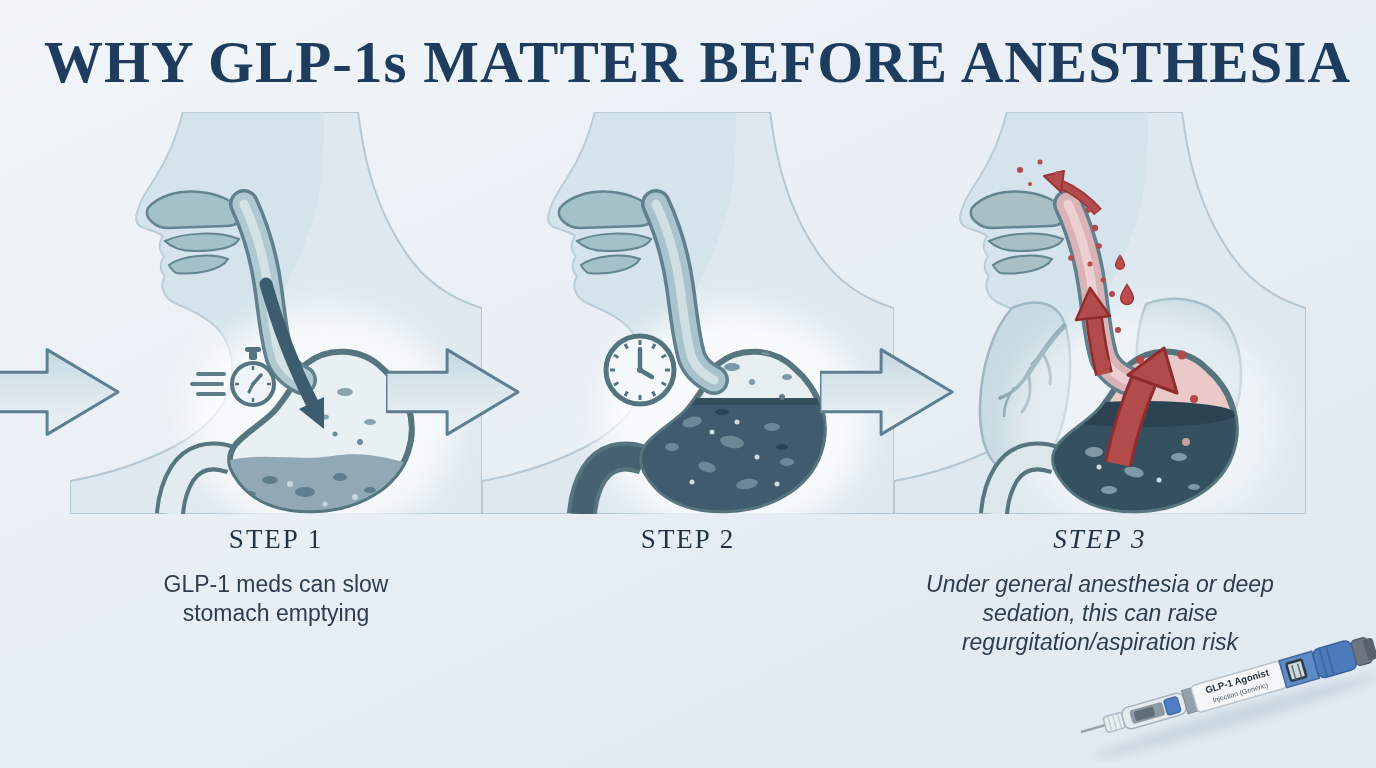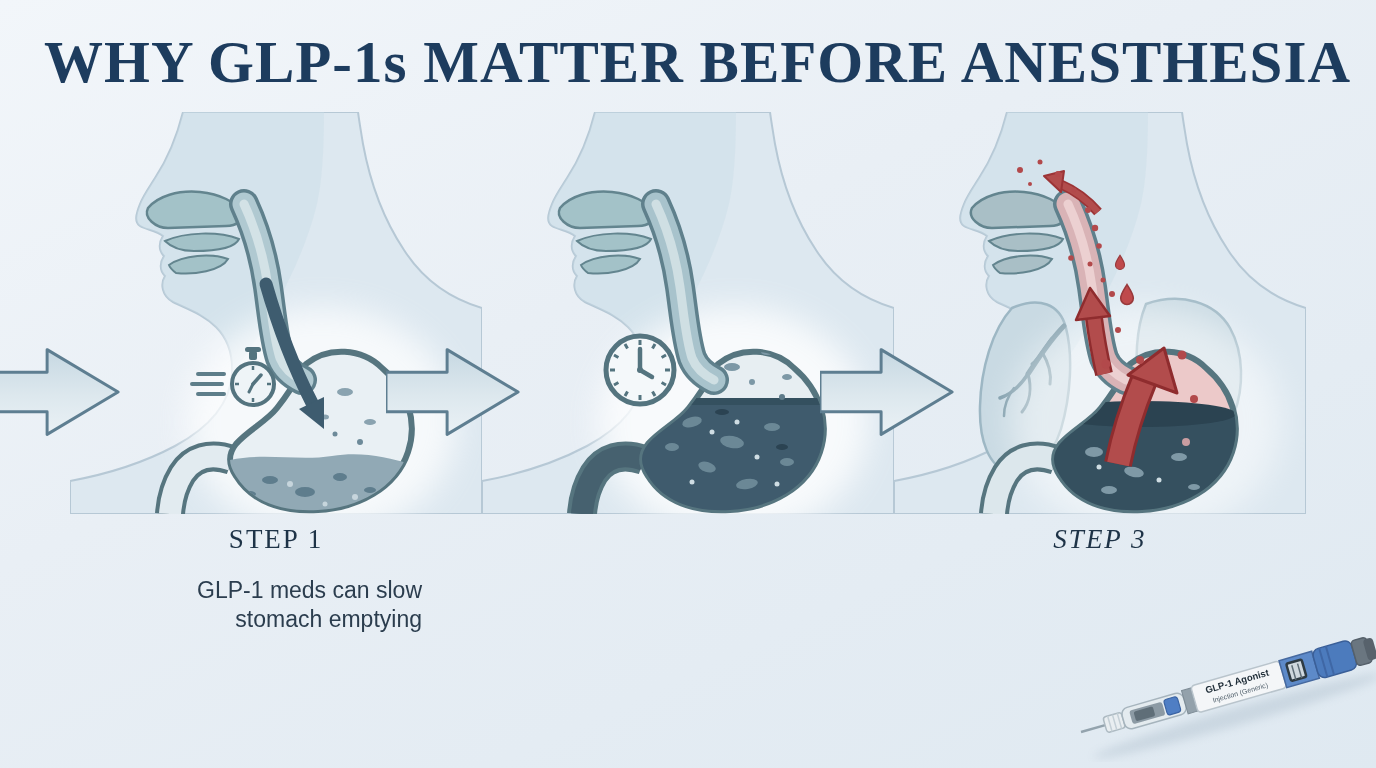--- a/index.html
+++ b/index.html
@@ -16,27 +16,27 @@
   }
   .panel{position:absolute;top:112px;width:412px;height:402px;}
   .panel svg{display:block;width:100%;height:100%;}
   .p1{left:70px;} .p2{left:482px;} .p3{left:894px;}
   .flow-arrow{position:absolute;top:337px;width:138px;height:110px;}
   .a1{left:-14px;} .a2{left:386px;} .a3{left:820px;}
   .step{position:absolute;top:524px;width:412px;text-align:center;}
   .s1{left:70px;} .s2{left:482px;} .s3{left:894px;font-style:italic;}
   .step-label{
     font-family:"Liberation Serif",serif;font-size:27px;font-weight:400;
-    letter-spacing:2px;color:#1e3347;margin-bottom:21px;
+    letter-spacing:2px;color:#1e3347;margin-bottom:15px;
   }
   .step-desc{
     font-size:23px;line-height:1.26;color:#2b3d4e;font-weight:500;
     margin:0 auto;
   }
-  .d1{max-width:292px;text-align:right;} .d2{max-width:334px;} .d3{max-width:372px;}
+  .d1{max-width:292px;} .d2{max-width:334px;} .d3{max-width:372px;}
   .banner{
     position:absolute;left:0;top:700px;width:100%;height:68px;
     background:linear-gradient(#a9c4d7,#9bb9ce);
   }
   .banner-text{
     width:100%;text-align:center;line-height:66px;
     font-size:30px;font-weight:700;color:#1c3a54;letter-spacing:.2px;
   }
   .pen{position:absolute;right:2px;bottom:6px;width:320px;height:158px;z-index:5;}
   .defs-holder{position:absolute;width:0;height:0;}
@@ -283,23 +283,25 @@
   </svg>
   <svg class="flow-arrow a3" viewBox="0 0 140 110">
     <polygon points="0,35 62,35 62,12 134,55 62,98 62,75 0,75" fill="url(#agrad)" stroke="#5e7e91" stroke-width="3" stroke-linejoin="round"></polygon>
   </svg>
 
   <div class="step s1">
     <div class="step-label">STEP 1</div>
     <div class="step-desc d1">GLP-1 meds can slow stomach emptying</div>
   </div>
   <div class="step s2">
+    <div class="step-label">STEP 2</div>
   </div>
   <div class="step s3">
     <div class="step-label">STEP 3</div>
+    <div class="step-desc d3">Under general anesthesia or deep sedation, this can raise regurgitation/aspiration risk</div>
   </div>
 
 
   <svg class="pen" viewBox="0 0 320 158">
     <ellipse cx="165" cy="112" rx="150" ry="9" transform="rotate(-16 165 112)" fill="#7d95a8" opacity="0.22" style="filter:blur(5px)"></ellipse>
     <g transform="translate(8,128) rotate(-16)">
       <rect x="0" y="-1.2" width="27" height="2.4" fill="#93a3ad"></rect>
       <g>
         <rect x="25" y="-8" width="19" height="16" rx="3" fill="#e9eef1" stroke="#adbac2" stroke-width="1.5"></rect>
         <path d="M30,-8 V8 M35,-8 V8 M40,-8 V8" stroke="#c4cfd6" stroke-width="1.5"></path>

